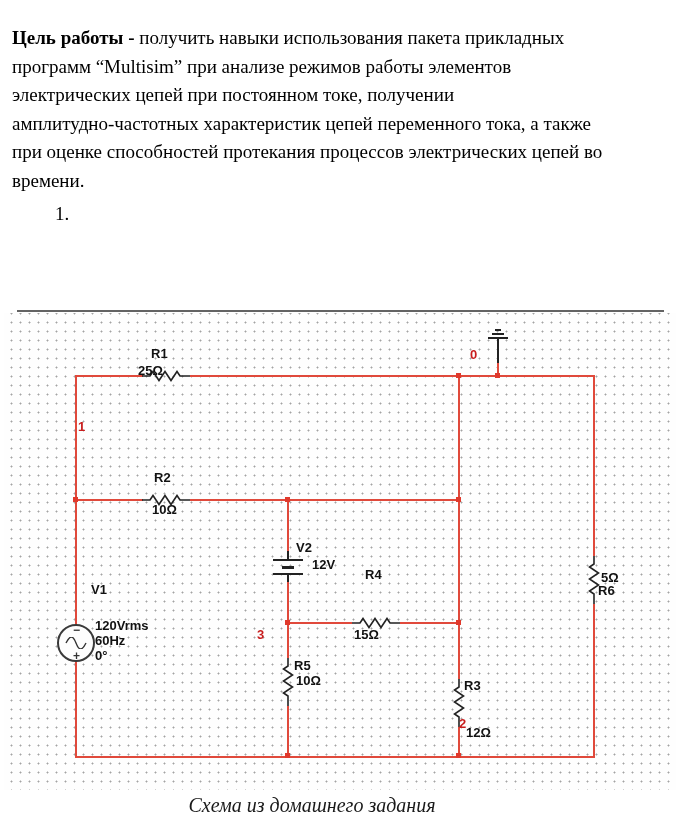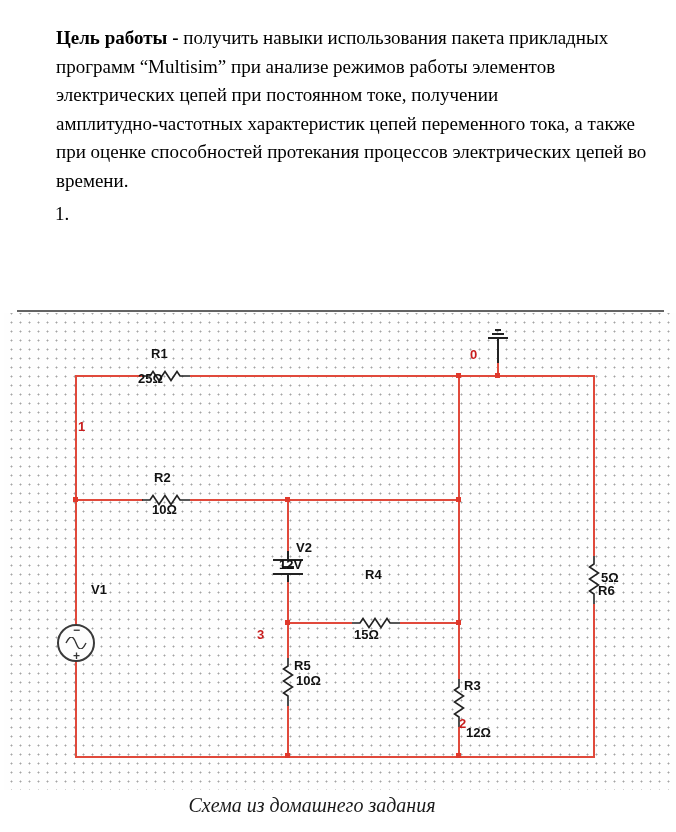--- a/index.html
+++ b/index.html
@@ -1,18 +1,18 @@
 <!DOCTYPE html>
 <html><head>
 <meta charset="utf-8">
 <style>
   html,body{margin:0;padding:0;background:#fff;}
   .page{position:relative;width:676px;height:832px;background:#ffffff;overflow:hidden;
         font-family:"Liberation Serif",serif;color:#000;}
-  .intro{position:absolute;left:12px;top:5px;font-size:19px;line-height:28.5px;white-space:pre;margin-left:44px;}
+  .intro{position:absolute;left:12px;top:5px;font-size:19px;line-height:28.5px;white-space:pre;}
   .intro b{font-weight:bold;}
   .task-number{position:absolute;left:55px;top:197px;font-size:19px;line-height:33px;}
   .task-text{position:absolute;left:84px;top:197px;font-size:19px;line-height:33px;white-space:pre;}
   .canvas{position:absolute;left:4px;top:313px;width:672px;height:477px;background:#fefefe;
           background-image:radial-gradient(#a3a3a3 0.9px,transparent 1.1px);
           background-size:9px 9px;background-position:3px 5px;}
   .canvas-border{position:absolute;left:17px;top:310px;width:647px;height:2px;background:#646464;}
   .w{position:absolute;background:#e0493b;}
   .dot{position:absolute;width:5px;height:5px;background:#e0392c;}
   .blk{position:absolute;background:#222;}
@@ -114,34 +114,37 @@
   <div class="blk" style="left:287px;top:575px;width:2px;height:7px"></div>
 
   <div class="vsrc"></div>
   <svg class="sine" width="22" height="12" viewBox="0 0 22 12">
       <path d="M1,6 C5,-2 8,-2 11,6 C14,14 17,14 21,6" fill="none" stroke="#333" stroke-width="1.4"></path>
     </svg>
   <div class="pol" style="top:623px">−</div>
   <div class="pol" style="top:649px">+</div>
 
   <span class="clabel" style="left:151px;top:347px">R1</span>
-  <span class="clabel" style="left:138px;top:372px">25Ω</span>
+  <span class="clabel" style="left:138px;top:364px">25Ω</span>
   <span class="clabel" style="left:154px;top:471px">R2</span>
   <span class="clabel" style="left:152px;top:503px">10Ω</span>
   <span class="clabel" style="left:296px;top:541px">V2</span>
-  <span class="clabel" style="left:279px;top:558px">12V</span>
+  <span class="clabel" style="left:312px;top:558px">12V</span>
   <span class="clabel" style="left:365px;top:568px">R4</span>
   <span class="clabel" style="left:354px;top:628px">15Ω</span>
   <span class="clabel" style="left:294px;top:659px">R5</span>
   <span class="clabel" style="left:296px;top:674px">10Ω</span>
   <span class="clabel" style="left:464px;top:679px">R3</span>
   <span class="clabel" style="left:466px;top:726px">12Ω</span>
   <span class="clabel" style="left:598px;top:584px">R6</span>
   <span class="clabel" style="left:601px;top:571px">5Ω</span>
   <span class="clabel" style="left:91px;top:583px">V1</span>
+  <span class="clabel vlines" style="left:95px;top:618px">120Vrms
+60Hz
+0°</span>
 
   <span class="nlabel" style="left:78px;top:420px">1</span>
   <span class="nlabel" style="left:470px;top:348px">0</span>
   <span class="nlabel" style="left:257px;top:628px">3</span>
   <span class="nlabel" style="left:459px;top:717px">2</span>
 
   <div class="caption">Схема из домашнего задания</div>
 
 </div>
 

